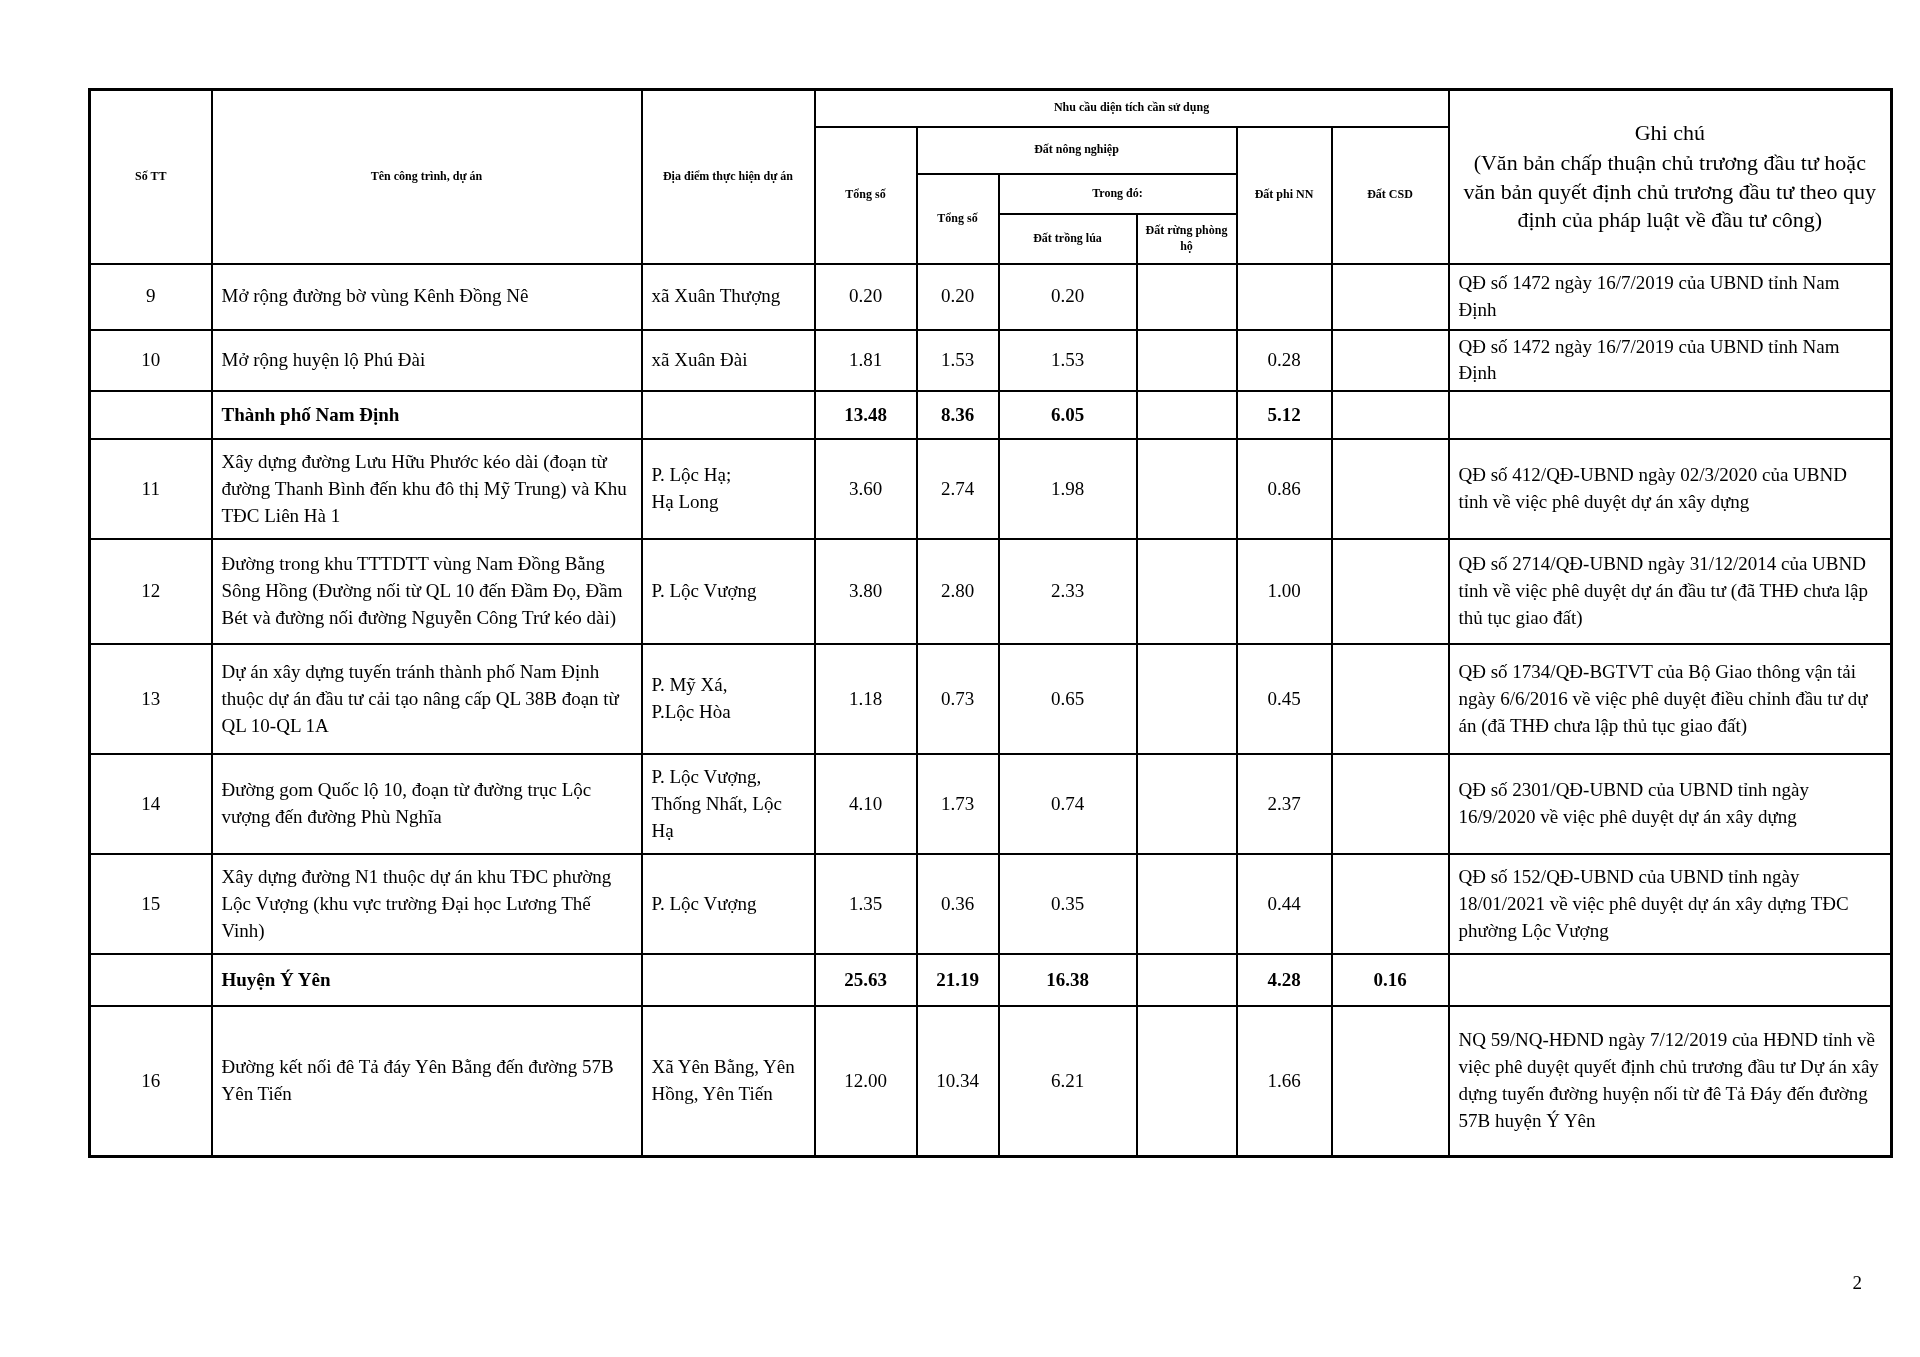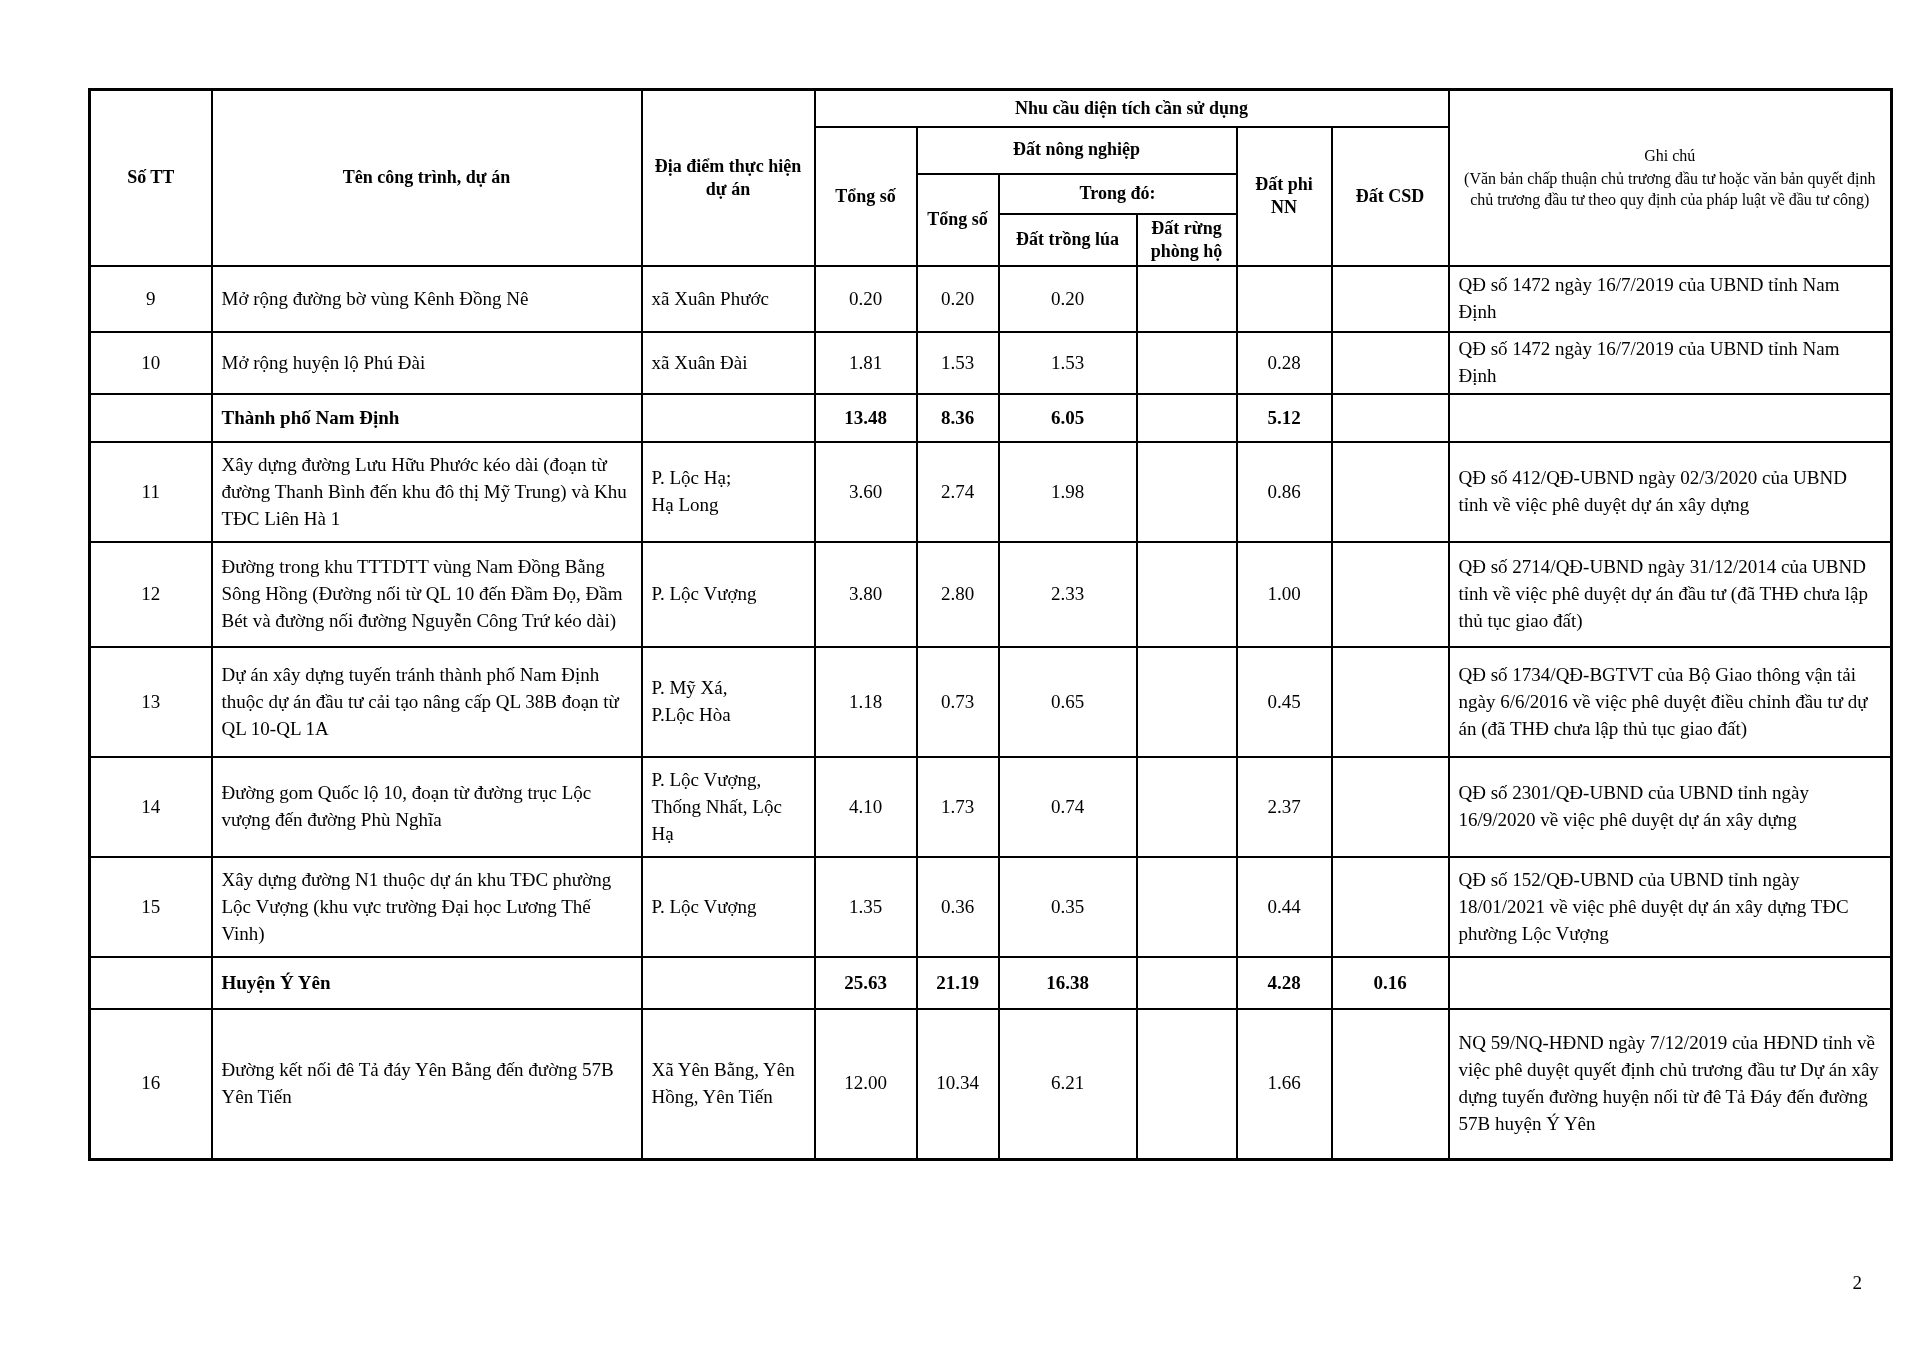--- a/index.html
+++ b/index.html
@@ -7,29 +7,29 @@
     position:relative;width:1920px;height:1357px;background:#ffffff;
     font-family:"Liberation Serif","DejaVu Serif",serif;color:#000;
     overflow:hidden;
   }
   table.doc{
     position:absolute;left:88px;top:88px;width:1802px;
     border-collapse:collapse;table-layout:fixed;
     border:3px solid #000;
   }
   th,td{border:2px solid #000;vertical-align:middle;overflow:hidden;}
-  th{font-weight:bold;font-size:18px;text-align:center;padding:2px 6px;line-height:1.3;}
+  th{font-weight:bold;font-size:12px;text-align:center;padding:2px 6px;line-height:1.3;}
   td{font-size:19px;padding:3px 9px;line-height:1.42;}
   td.num{text-align:center;padding:3px 4px;}
   td.name,td.note{text-align:left;}
   td.loc{text-align:left;white-space:pre-line;}
   td.note{white-space:normal;}
   tr.section td{font-weight:bold;}
   th.agri-total{padding:2px 1px;white-space:nowrap;}
-  th.notes-cell{font-weight:normal;font-size:16px;padding:2px 12px;}
+  th.notes-cell{font-weight:normal;font-size:22px;padding:2px 12px;}
   .notes-title{margin-bottom:2px;}
   .notes-sub{font-weight:normal;}
   .page-number{
     position:absolute;top:1272px;right:58px;
     font-size:19px;color:#000;
   }
 </style>
 </head>
 <body>
 
@@ -71,21 +71,21 @@
       </tr>
       <tr style="height:50px">
         <th>Đất trồng lúa</th>
         <th>Đất rừng phòng hộ</th>
       </tr>
     </thead>
     <tbody id="table-body">
         <tr style="height: 66px;">
           <td class="num">9</td>
           <td class="name">Mở rộng đường bờ vùng Kênh Đồng Nê</td>
-          <td class="loc">xã Xuân Phước</td>
+          <td class="loc">xã Xuân Thượng</td>
           <td class="num">0.20</td>
           <td class="num">0.20</td>
           <td class="num">0.20</td>
           <td class="num"></td>
           <td class="num"></td>
           <td class="num"></td>
           <td class="note">QĐ số 1472 ngày 16/7/2019 của UBND tỉnh Nam Định</td>
         </tr>
         <tr style="height: 60px;">
           <td class="num">10</td>

